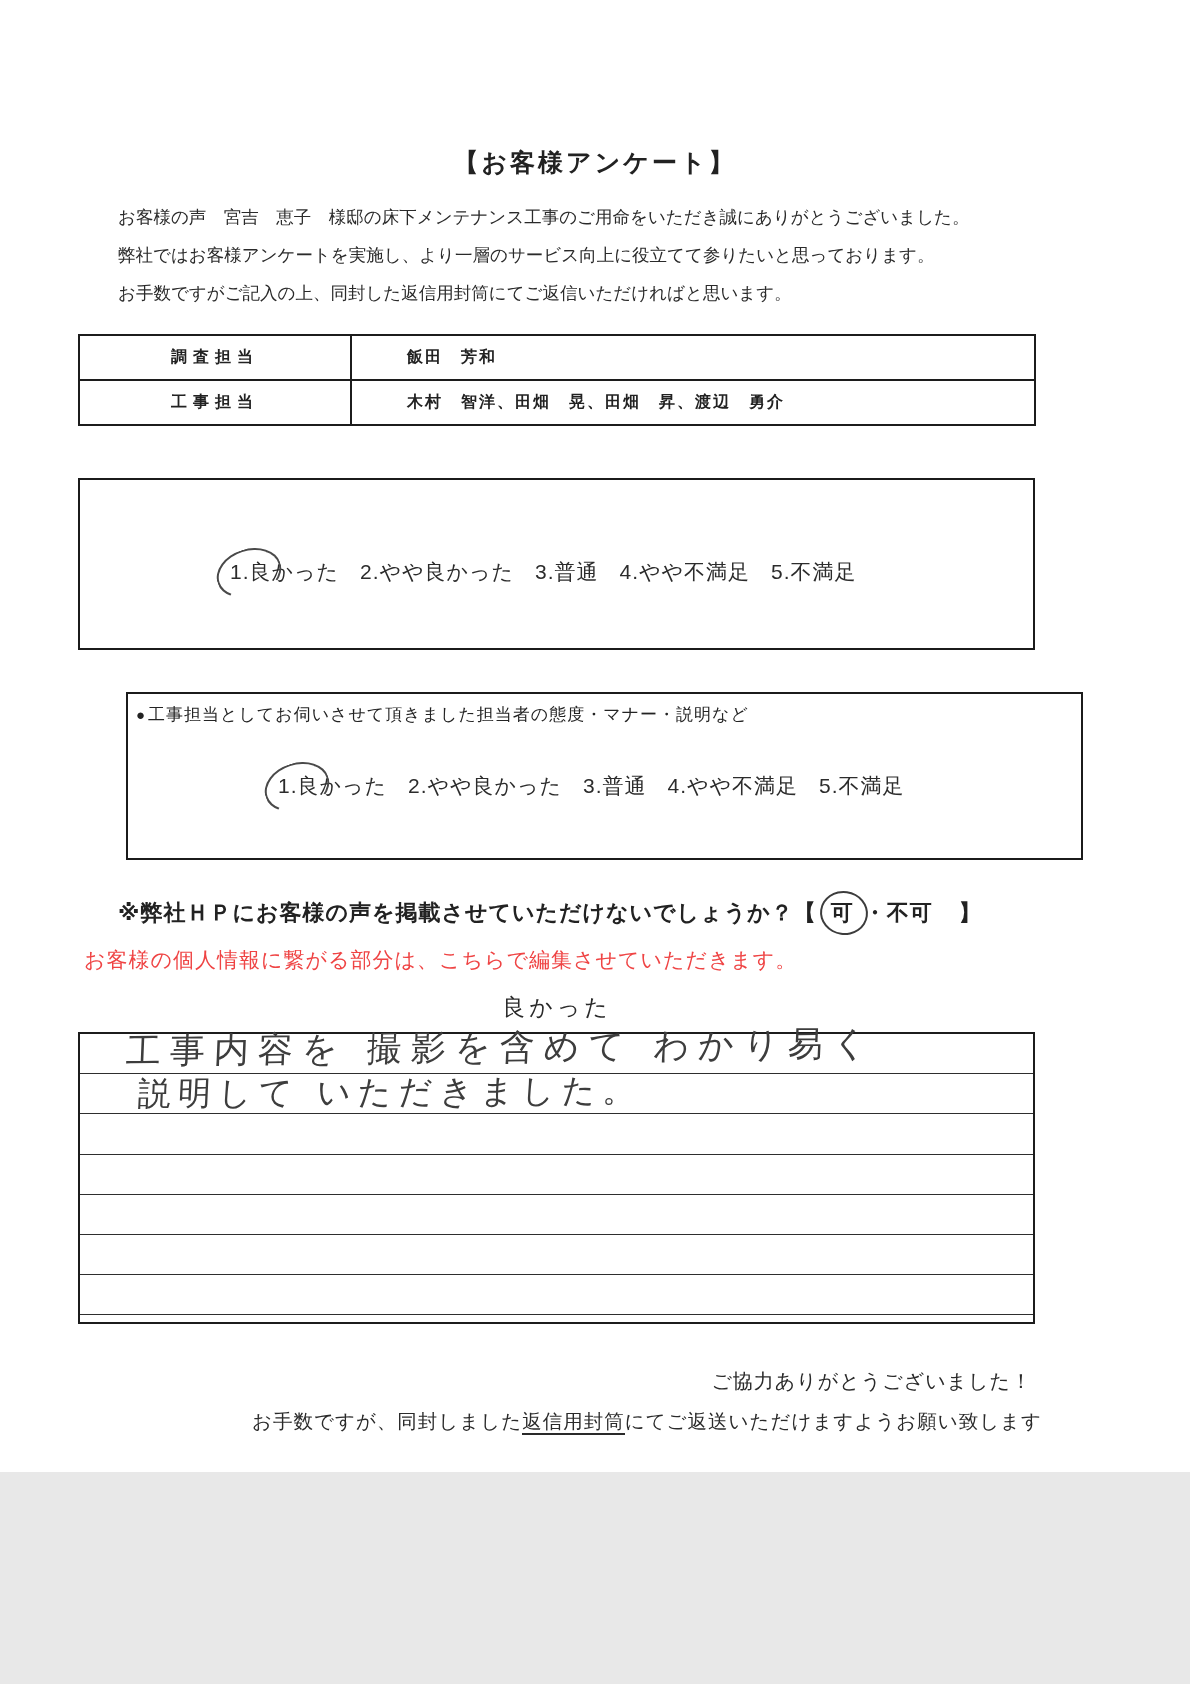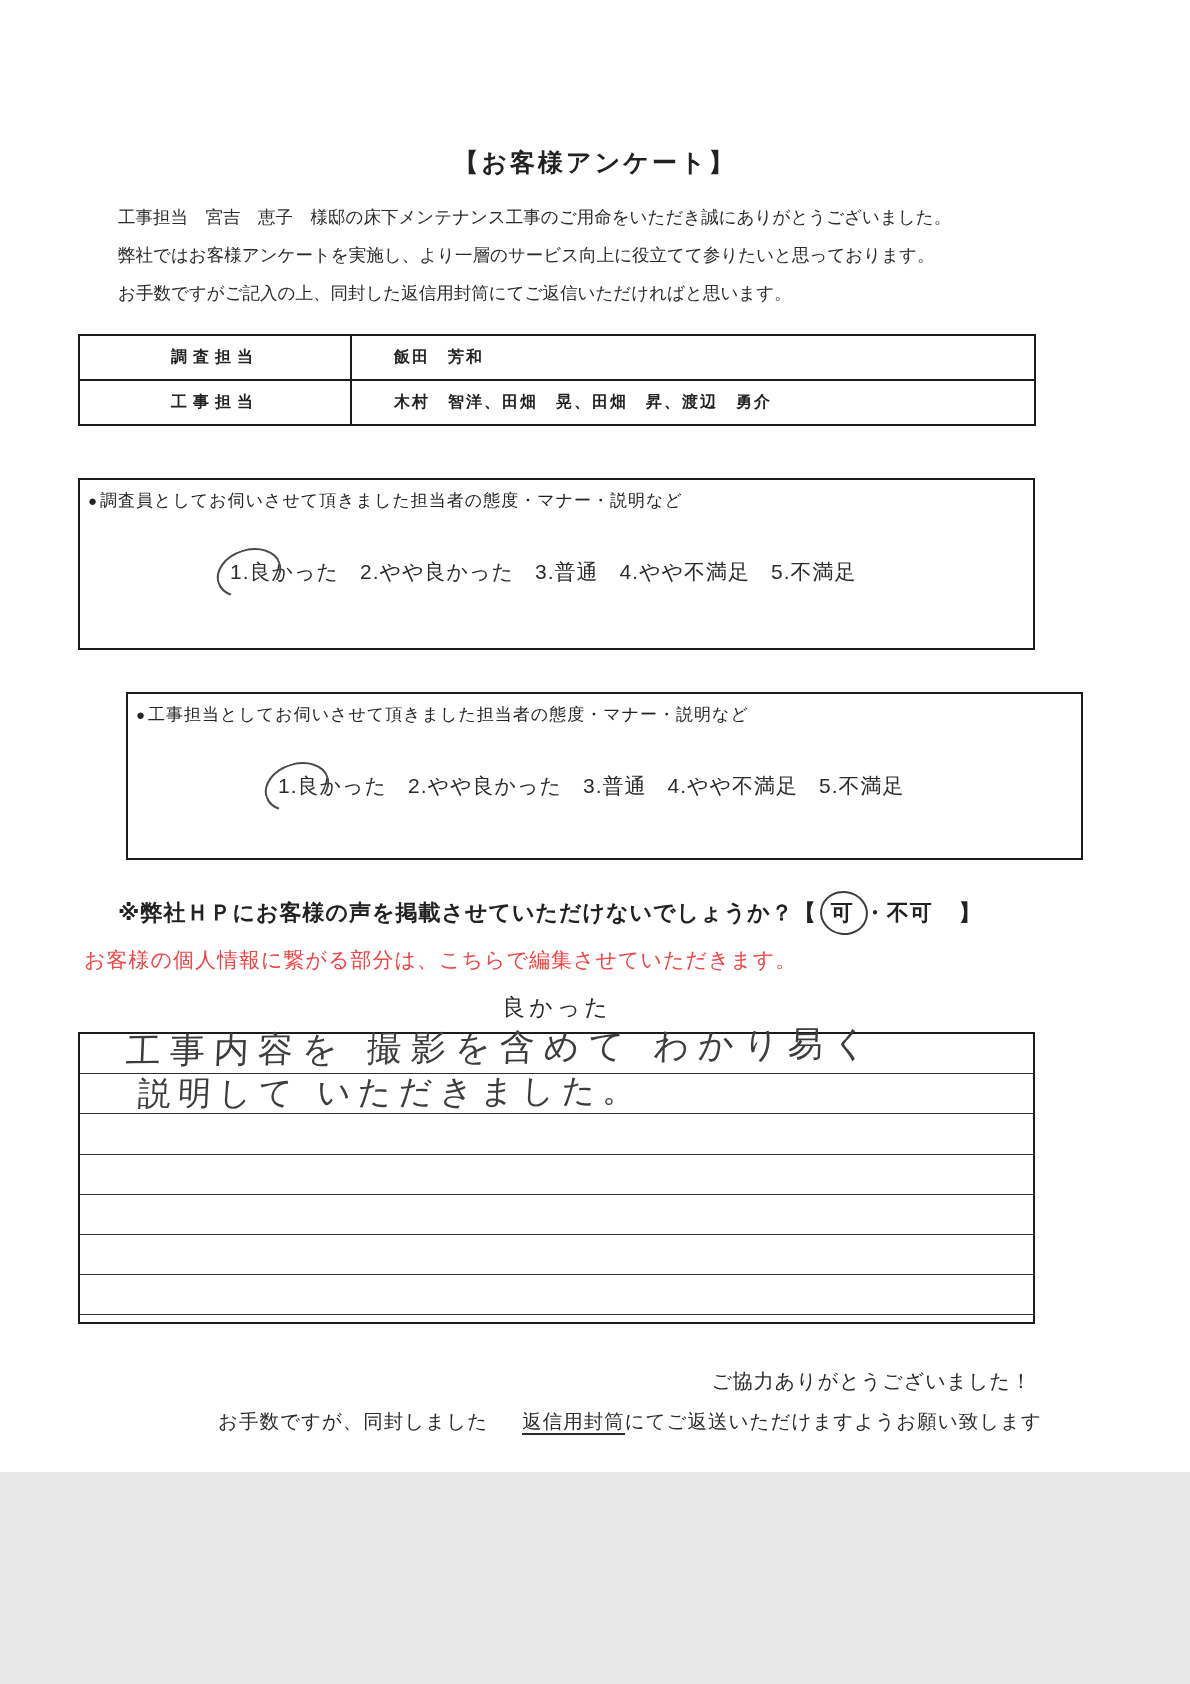--- a/index.html
+++ b/index.html
@@ -26,21 +26,21 @@
   
   .staff-table{
     position:absolute;left:78px;top:334px;width:958px;
     border-collapse:collapse;table-layout:fixed;
   }
   .staff-table td{
     border:2.4px solid #1c1c1c;height:41px;
     font-size:16px;font-weight:bold;color:#222;
   }
   .staff-table td.lbl{width:268px;text-align:center;letter-spacing:6px;}
-  .staff-table td.val{padding-left:42px;letter-spacing:2px;}
+  .staff-table td.val{padding-left:55px;letter-spacing:2px;}
 
   
   .qbox{
     position:absolute;left:78px;width:953px;
     border:2.4px solid #1b1b1b;background:#fff;
   }
   .qbox.q1{top:478px;height:168px;}
   .qbox.q2{top:692px;height:164px;margin-left:48px;}
   .qhead{
     padding:9px 8px 0 8px;font-size:17px;color:#232323;
@@ -100,52 +100,49 @@
 
   
   .footer-thanks{
     position:absolute;right:158px;top:1368px;
     font-size:20px;color:#2a2a2a;letter-spacing:1px;white-space:nowrap;margin-left:28px;
   }
   .footer-request{
     position:absolute;right:148px;top:1408px;
     font-size:19.5px;color:#2a2a2a;letter-spacing:1px;white-space:nowrap;
   }
-  .footer-request .ul{border-bottom:2px solid #2a2a2a;padding-bottom:1px;margin-left:34px;}
+  .footer-request .ul{border-bottom:2px solid #2a2a2a;padding-bottom:1px;}
 </style>
 </head>
 <body>
 
 <div class="page">
 
   <div class="title">【お客様アンケート】</div>
 
   <div class="intro">
-    <div>工事担当　宮吉　恵子　様邸の床下メンテナンス工事のご用命をいただき誠にありがとうございました。</div>
+    <div>お客様の声　宮吉　恵子　様邸の床下メンテナンス工事のご用命をいただき誠にありがとうございました。</div>
     <div>弊社ではお客様アンケートを実施し、より一層のサービス向上に役立てて参りたいと思っております。</div>
     <div>お手数ですがご記入の上、同封した返信用封筒にてご返信いただければと思います。</div>
   </div>
 
   <table class="staff-table">
     <tbody>
         <tr>
       <td class="lbl">調査担当</td>
       <td class="val">飯田　芳和</td>
     </tr>
     <tr>
       <td class="lbl">工事担当</td>
       <td class="val">木村　智洋、田畑　晃、田畑　昇、渡辺　勇介</td>
     </tr>
   </tbody>
     </table>
 
   <div class="qbox q1">
-    <div class="qhead">
-      <span class="bullet">●</span><span>調査員としてお伺いさせて頂きました担当者の態度・マナー・説明など</span>
-    </div>
     <div class="opts">
       <span class="opt">
         <span class="circle-mark"></span>
         <span>1.良かった</span>
       </span>
       <span class="opt">2.やや良かった</span>
       <span class="opt">3.普通</span>
       <span class="opt">4.やや不満足</span>
       <span class="opt">5.不満足</span>
     </div>

